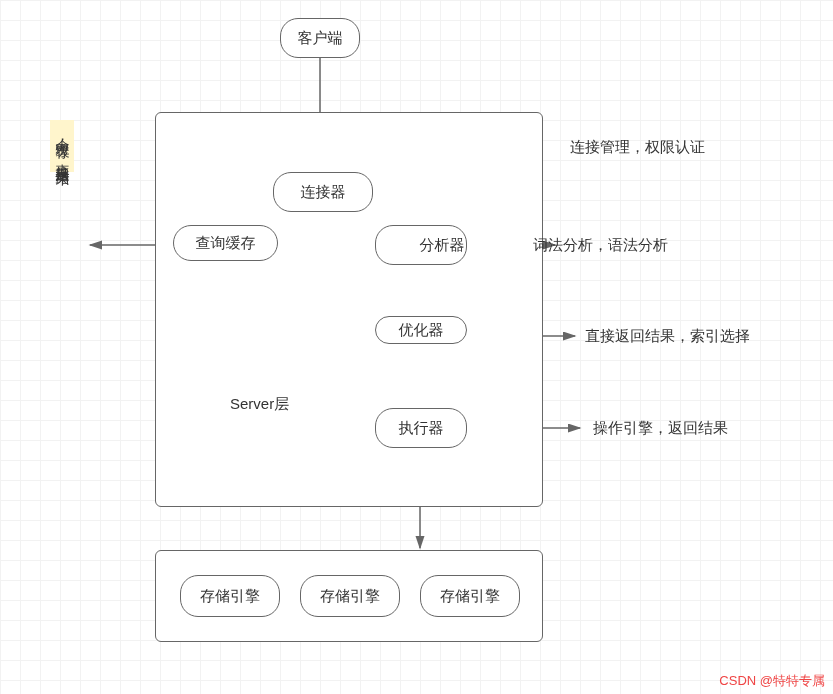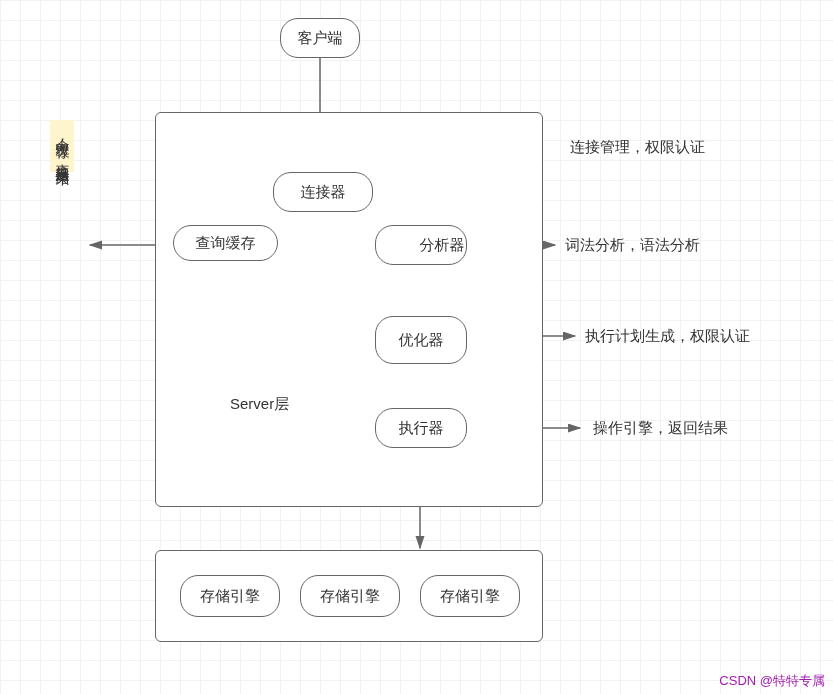--- a/index.html
+++ b/index.html
@@ -49,21 +49,21 @@
       letter-spacing: 2px;
       padding: 8px 2px;
       font-size: 14px;
       color: #333;
     }
     .watermark {
       position: absolute;
       right: 8px;
       bottom: 4px;
       font-size: 13px;
-      color: #a21caf;
+      color: #ef4444;
       margin-left: 40px;
     }
     svg { position:absolute; top:0; left:0; pointer-events:none; }
   </style>
 </head>
 <body>
 
 <svg width="833" height="694">
   <defs>
     <marker id="arrow" markerWidth="10" markerHeight="10" refX="8" refY="3" orient="auto" markerUnits="strokeWidth">
@@ -110,26 +110,26 @@
 </div>
 <div class="label" style="left:526px; top:138px;margin-left:44px;">连接管理，权限认证</div>
 
 <div class="box" style="left:173px; top:225px; width:105px; height:36px;">
   <span>查询缓存</span>
 </div>
 
 <div class="box" style="left:375px; top:225px; width:92px; height:40px;padding-left:42px;">
   <span>分析器</span>
 </div>
-<div class="label" style="left:565px; top:236px;">词法分析，语法分析</div>
+<div class="label" style="left:533px; top:236px;">词法分析，语法分析</div>
 
-<div class="box" style="left:375px; top:316px; width:92px; height:48px;">
+<div class="box" style="left:375px; top:316px; width:92px; height:28px;">
   <span>优化器</span>
 </div>
-<div class="label" style="left:585px; top:327px;">执行计划生成，权限认证</div>
+<div class="label" style="left:585px; top:327px;">直接返回结果，索引选择</div>
 
 <div class="box" style="left:375px; top:408px; width:92px; height:40px;">
   <span>执行器</span>
 </div>
 <div class="label" style="left:593px; top:419px;">操作引擎，返回结果</div>
 
 <div class="container-box" style="left:155px; top:550px; width:388px; height:92px;"></div>
 <div class="box" style="left:180px; top:575px; width:100px; height:42px;">
   <span>存储引擎</span>
 </div>

